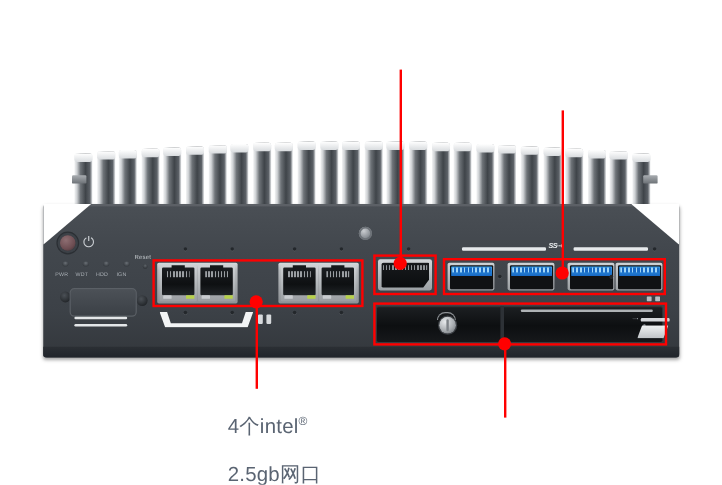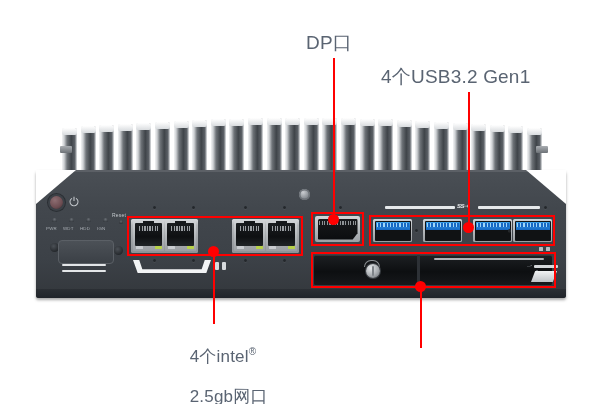--- a/index.html
+++ b/index.html
@@ -465,22 +465,20 @@
   <div class="dot" style="left:328px;top:214px;"></div>
   <div class="dot" style="left:463px;top:222px;"></div>
   <div class="dot" style="left:208px;top:246px;"></div>
   <div class="dot" style="left:415px;top:281px;"></div>
 
   <div class="hlbox" style="left:127px;top:216px;width:176px;height:40px;"></div>
   <div class="hlbox" style="left:311px;top:212px;width:53px;height:34px;"></div>
   <div class="hlbox" style="left:369px;top:215px;width:186px;height:31px;"></div>
   <div class="hlbox" style="left:311px;top:252px;width:245px;height:36px;"></div>
 
-  <div class="anno" id="anno-dp">DP口</div>
-  <div class="anno" id="anno-usb">4个USB3.2 Gen1</div>
 
   <div class="anno" id="anno-lan">
     <span>4个intel</span><span class="sup">®</span><br>
     <span>2.5gb网口</span>
   </div>
 
 
 </div>
 
 </body></html>

